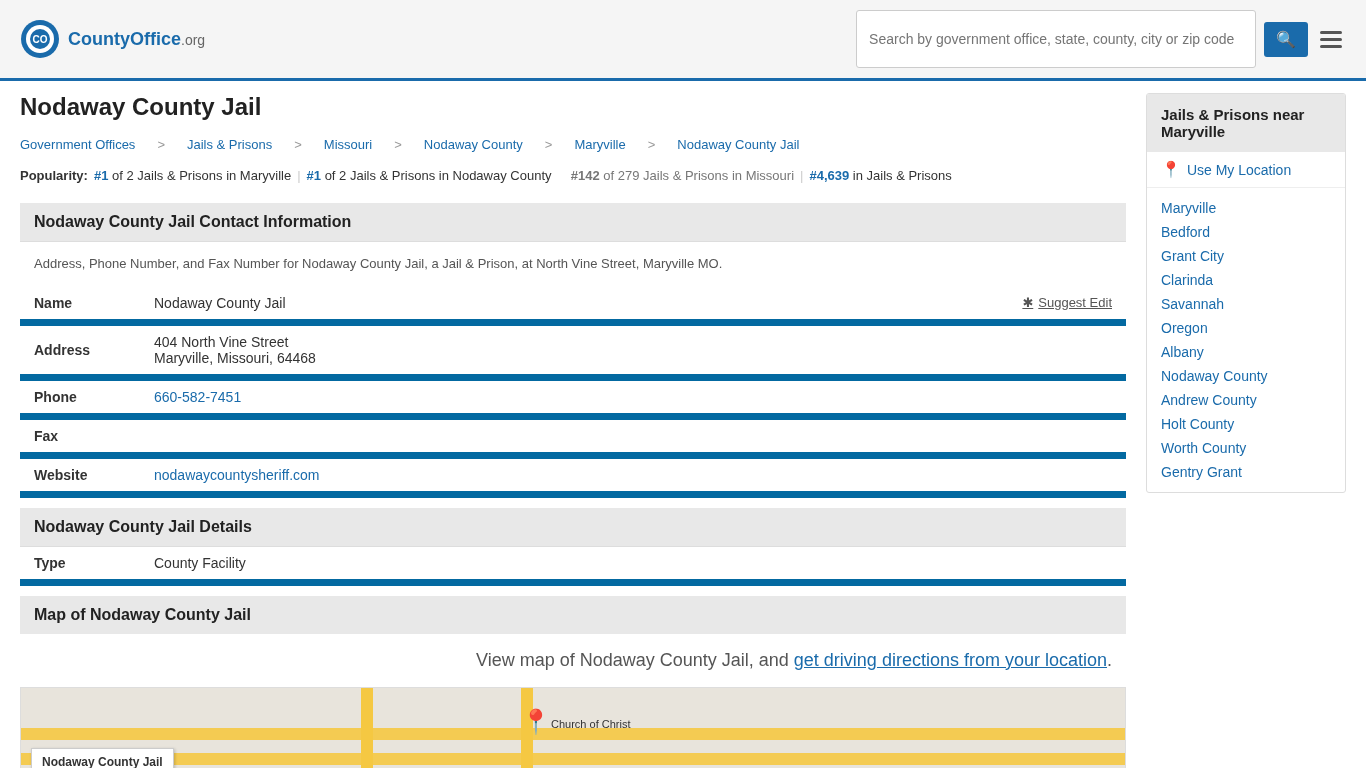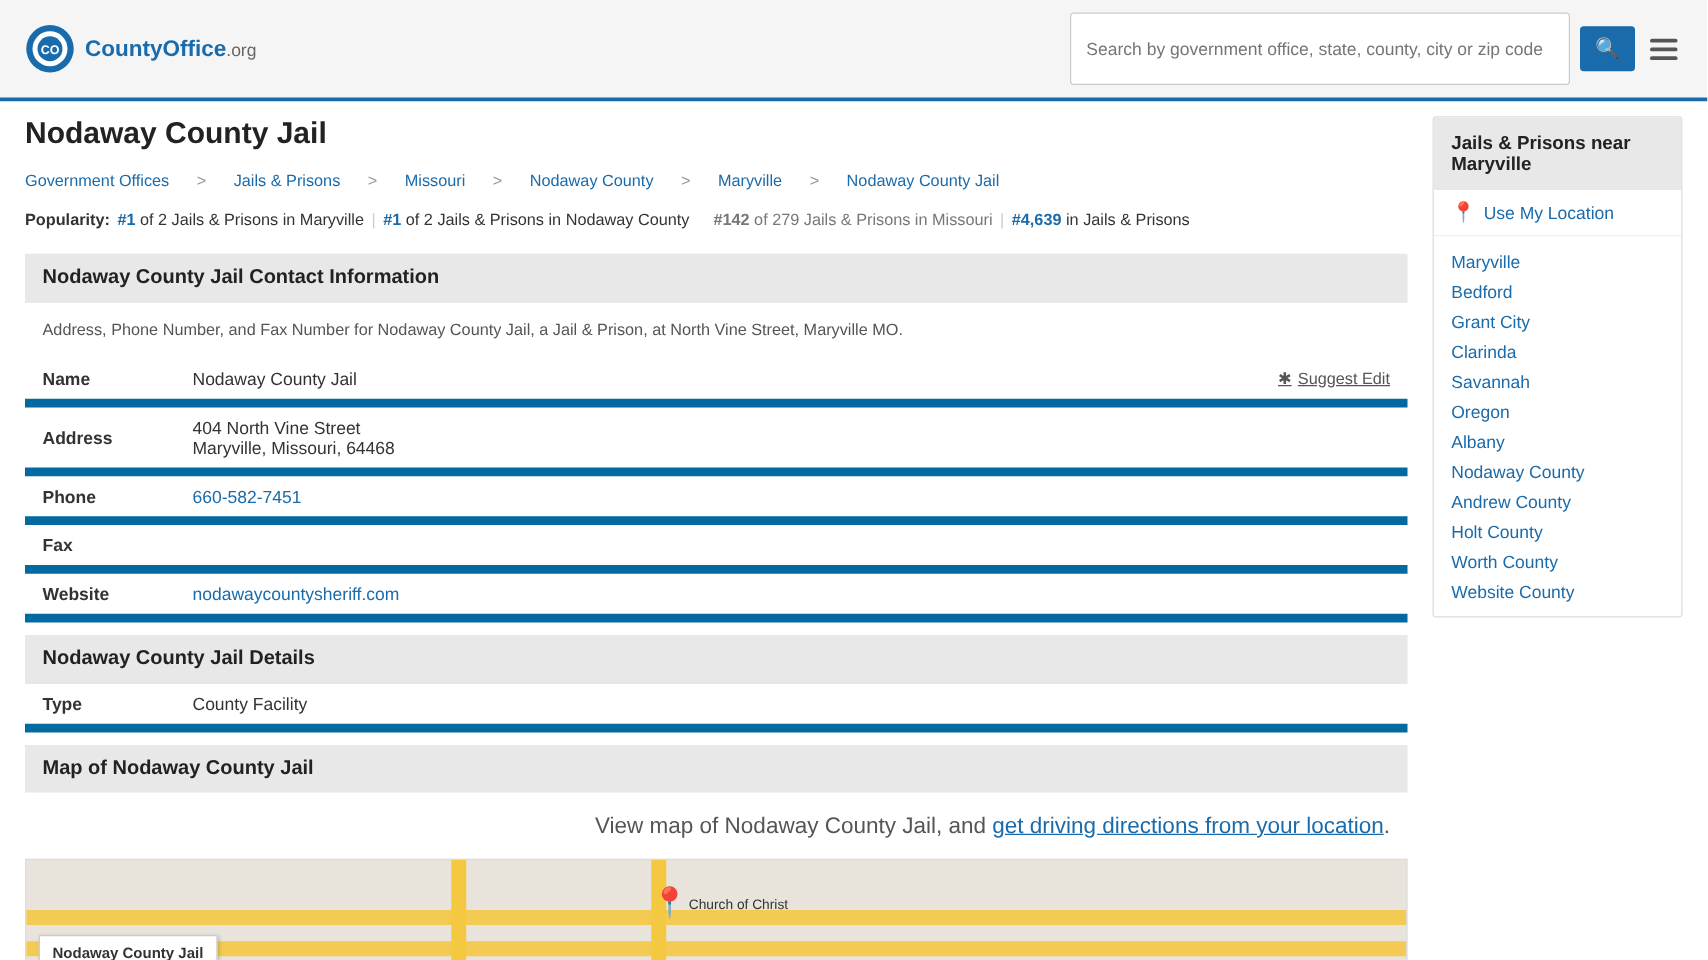--- a/index.html
+++ b/index.html
@@ -398,18 +398,18 @@
         <li><a href="#">Bedford</a></li>
         <li><a href="#">Grant City</a></li>
         <li><a href="#">Clarinda</a></li>
         <li><a href="#">Savannah</a></li>
         <li><a href="#">Oregon</a></li>
         <li><a href="#">Albany</a></li>
         <li><a href="#">Nodaway County</a></li>
         <li><a href="#">Andrew County</a></li>
         <li><a href="#">Holt County</a></li>
         <li><a href="#">Worth County</a></li>
-        <li><a href="#">Website County</a></li>
+        <li><a href="#">Gentry Grant</a></li>
       </ul>
     </div>
   </aside>
 
 </div>
 
 </body></html>

